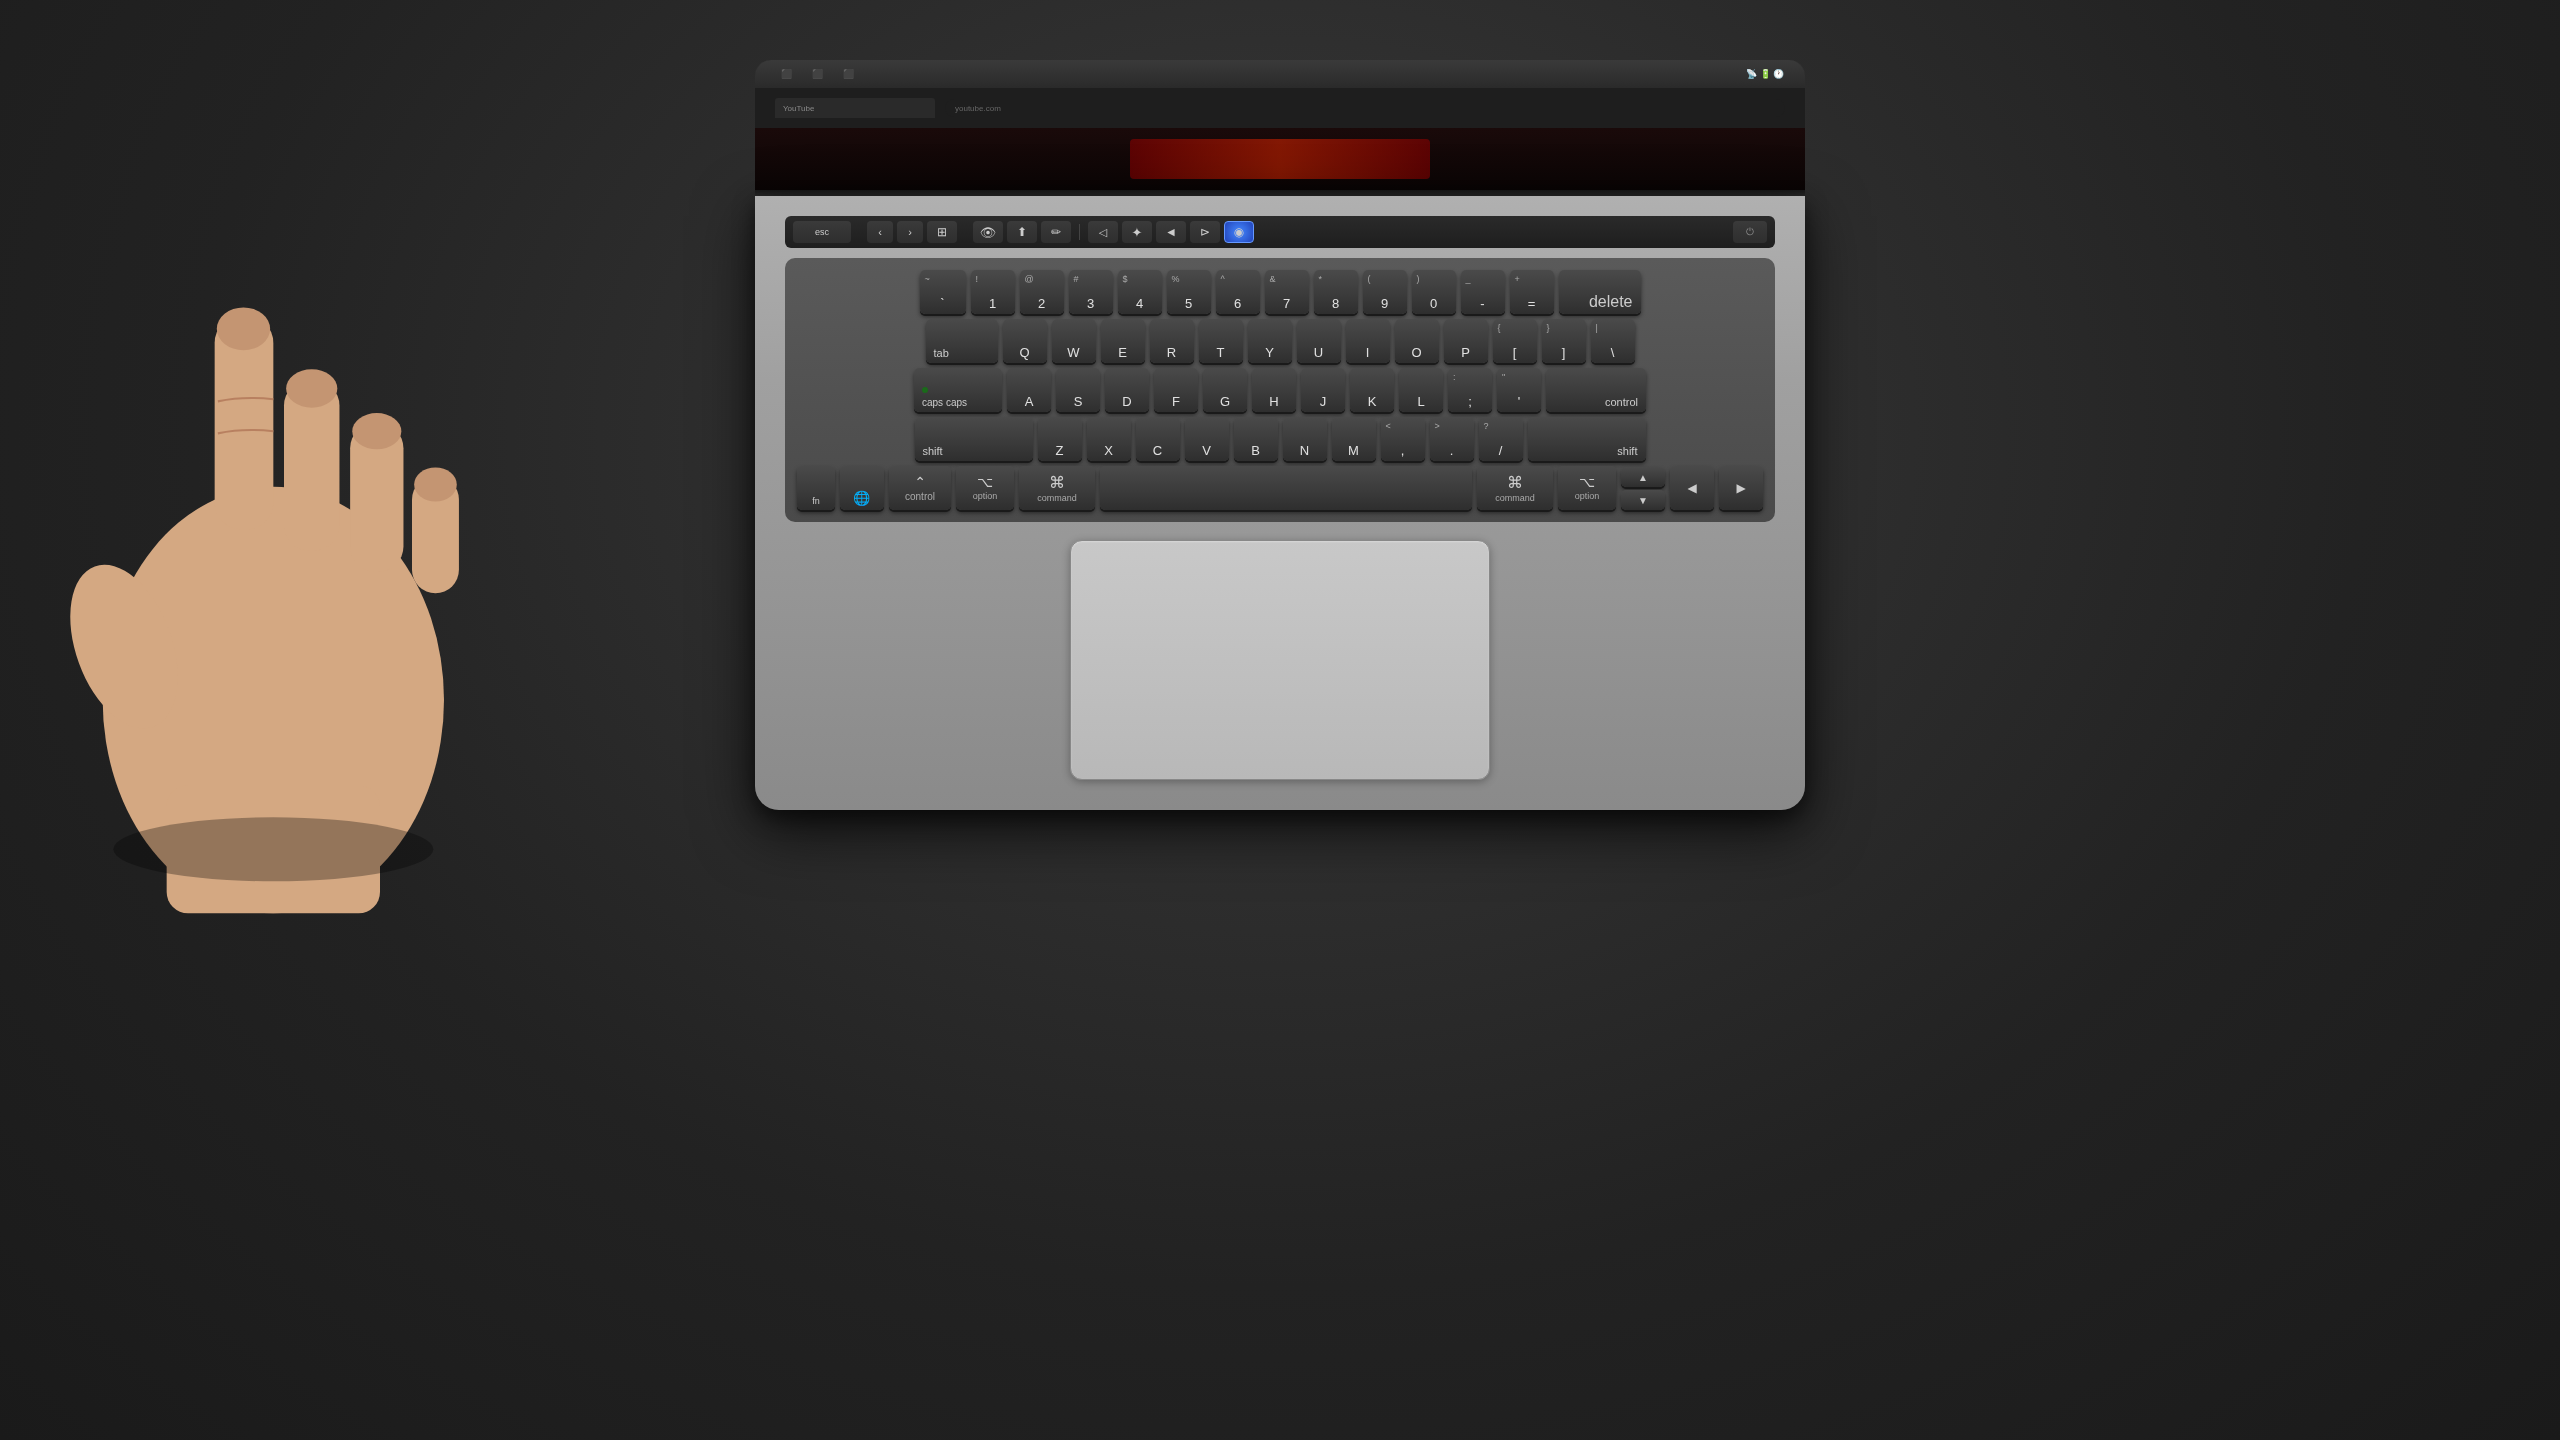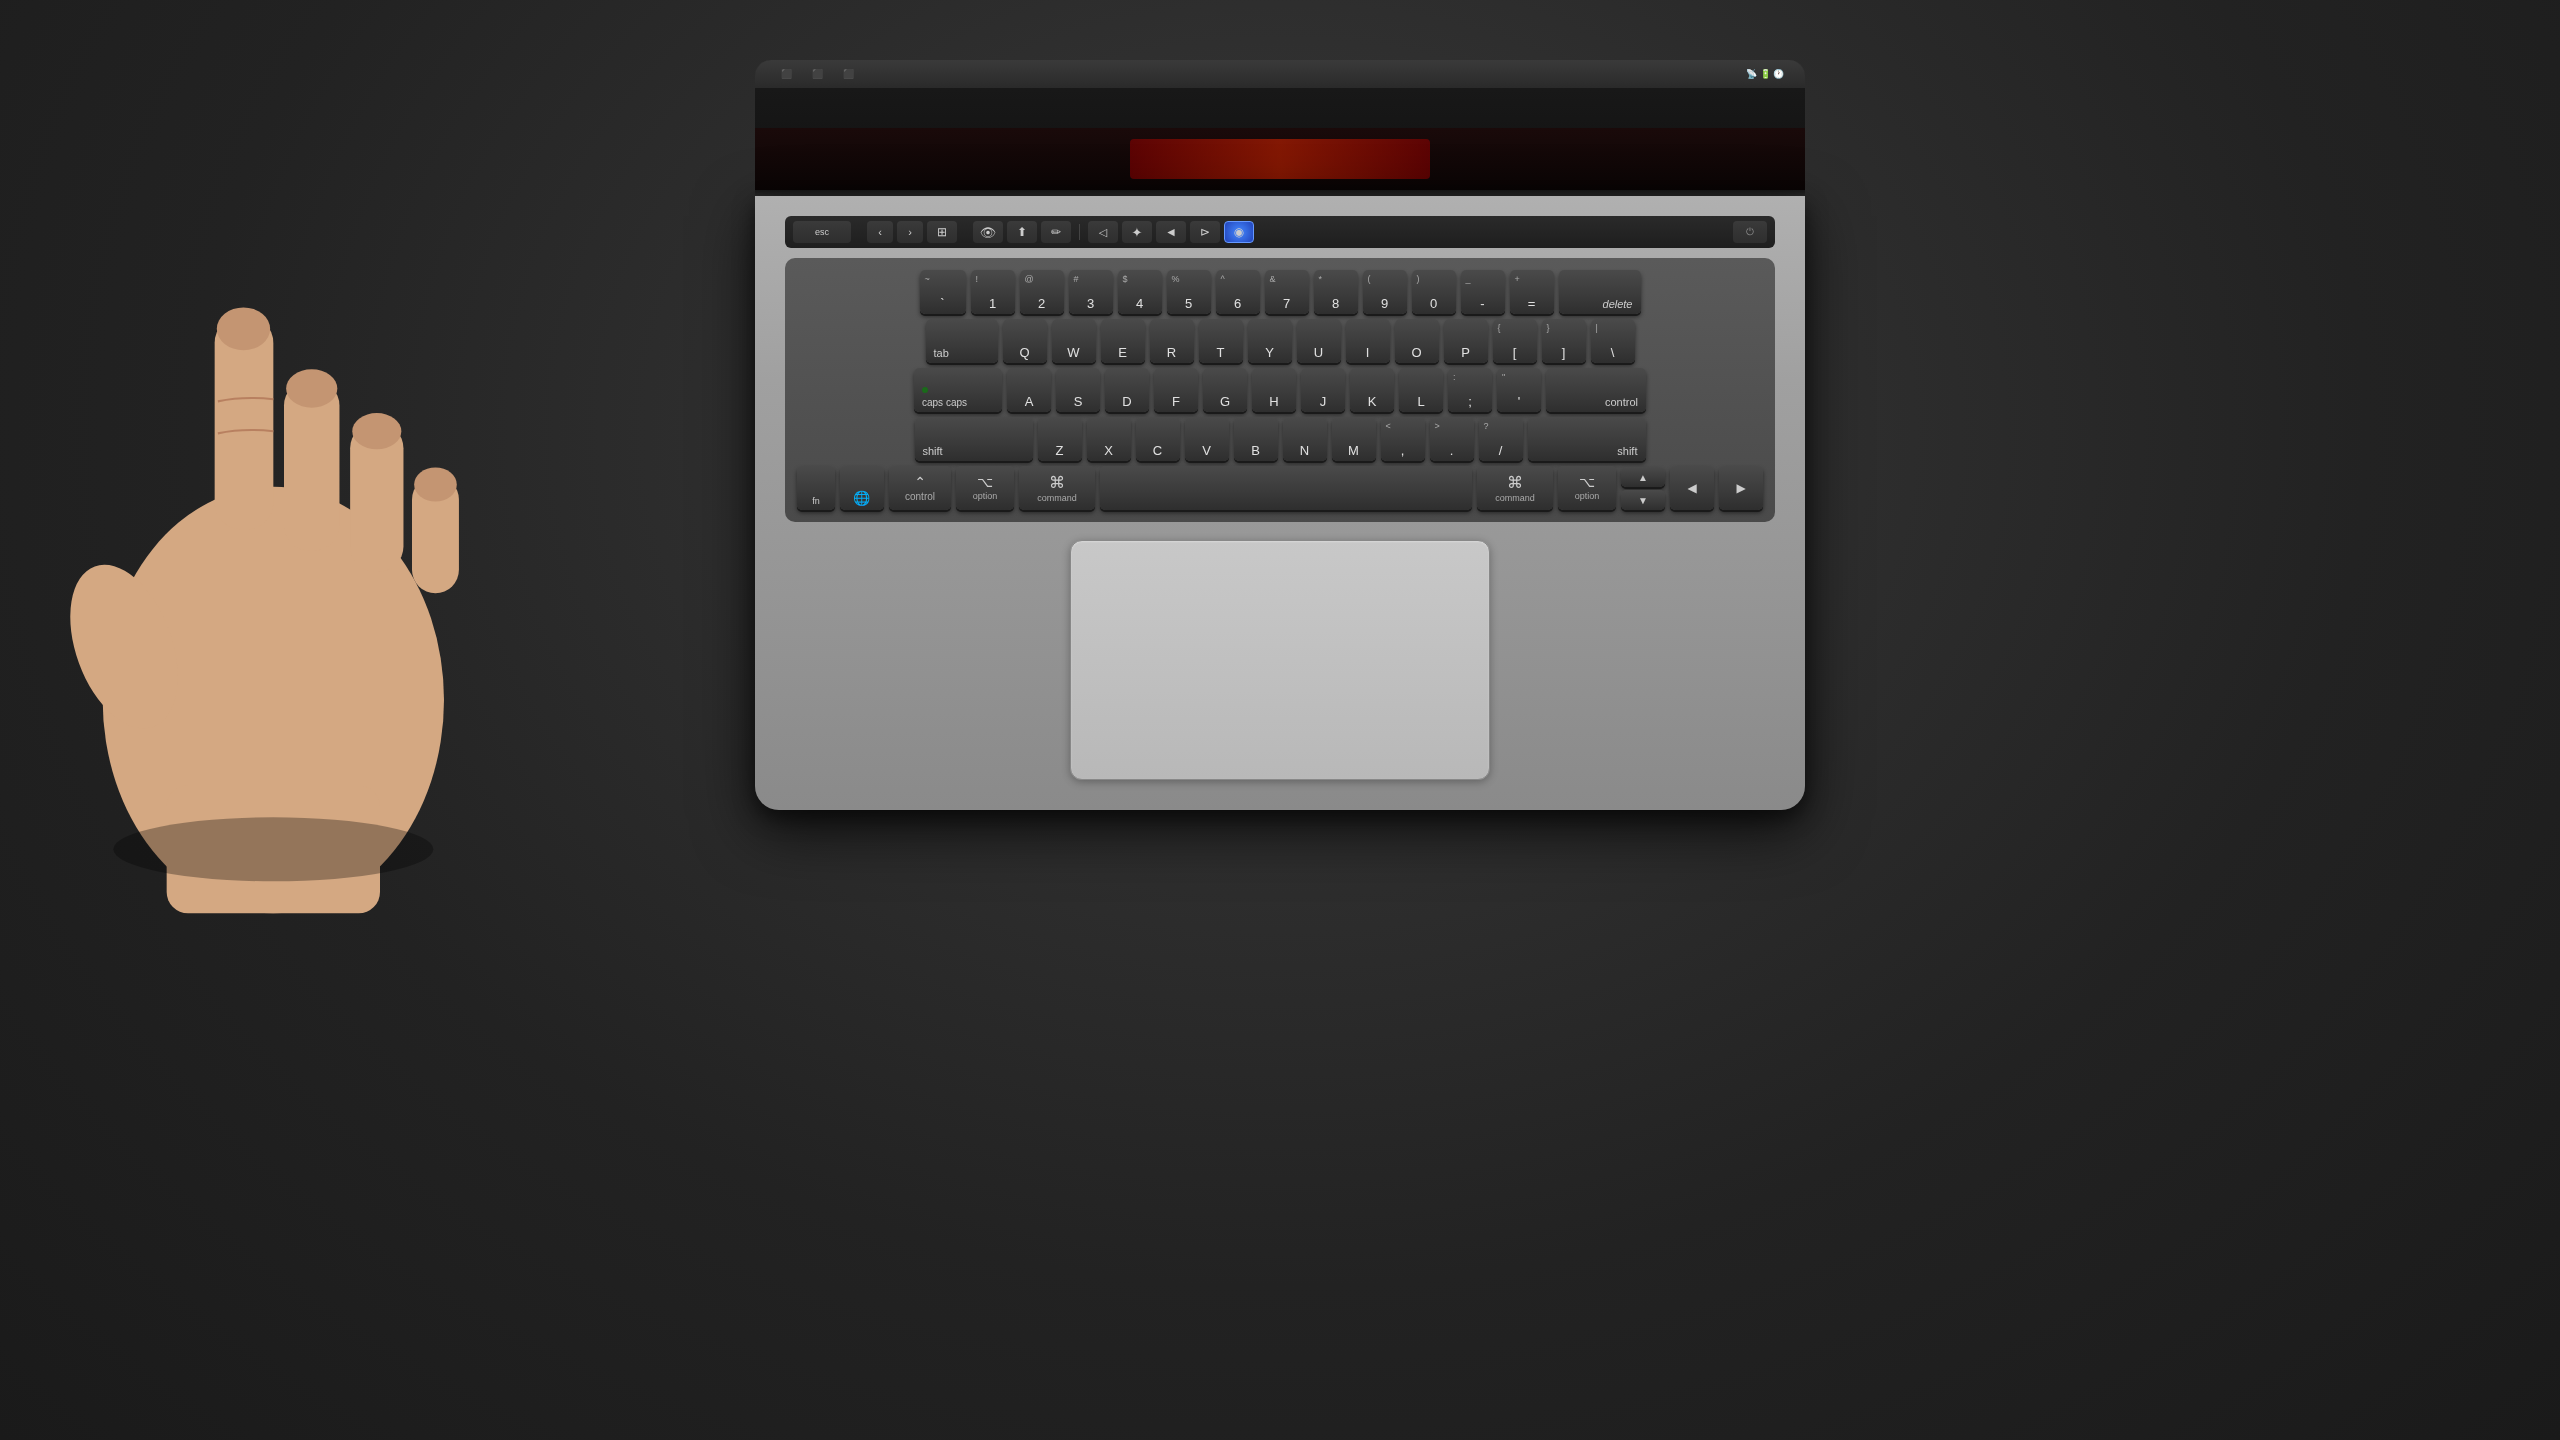--- a/index.html
+++ b/index.html
@@ -268,20 +268,29 @@
 
   <div class="screen-lid">
     <div class="screen-content">
 
       <div class="screen-bar">
         <span style="color:#888;font-size:9px;padding:0 6px;">⬛</span>
         <span style="color:#888;font-size:9px;padding:0 6px;">⬛</span>
         <span style="color:#888;font-size:9px;padding:0 6px;">⬛</span>
         <span style="color:#888;font-size:9px;margin-left:auto;">📡 🔋 🕐</span>
       </div>
+      <div class="screen-browser-bar">
+
+        <div style="height:20px;background:#2a2a2a;border-radius:3px 3px 0 0;width:160px;display:flex;align-items:center;padding:0 8px;">
+          <span style="color:#888;font-size:8px;">YouTube</span>
+        </div>
+        <div style="height:18px;background:#1e1e1e;border-radius:10px;flex:1;margin-left:10px;display:flex;align-items:center;padding:0 10px;">
+          <span style="color:#666;font-size:8px;">youtube.com</span>
+        </div>
+      </div>
 
       <div style="position:absolute;top:68px;left:0;right:0;bottom:0;background:linear-gradient(180deg,#1a0a0a 0%,#0a0505 100%);display:flex;align-items:center;justify-content:center;">
         <div style="width:300px;height:40px;background:linear-gradient(90deg,#8B0000,#cc2200,#8B0000);border-radius:4px;opacity:0.6;"></div>
       </div>
     </div>
   </div>
 
   <div class="hinge-shadow"></div>
 
   <div class="keyboard-chassis">
@@ -375,21 +384,21 @@
         </div>
         <div class="key">
           <span class="sub-char">_</span>
           <span class="main-char">-</span>
         </div>
         <div class="key">
           <span class="sub-char">+</span>
           <span class="main-char">=</span>
         </div>
         <div class="key key-delete" style="min-width:82px;align-items:flex-end;justify-content:flex-end;padding-right:8px;">
-          <span class="key-label" style="font-size:11px;color:#ccc;font-style:italic;">delete</span>
+          <span class="key-label" style="font-size:16px;color:#ccc;">delete</span>
         </div>
       </div>
 
       <div class="key-row">
         <div class="key key-tab" style="min-width:72px;align-items:flex-start;justify-content:flex-end;padding-left:8px;">
           <span class="key-label" style="font-size:11px;color:#ccc;">tab</span>
         </div>
         <div class="key">
             <span class="main-char">Q</span>
           </div>

